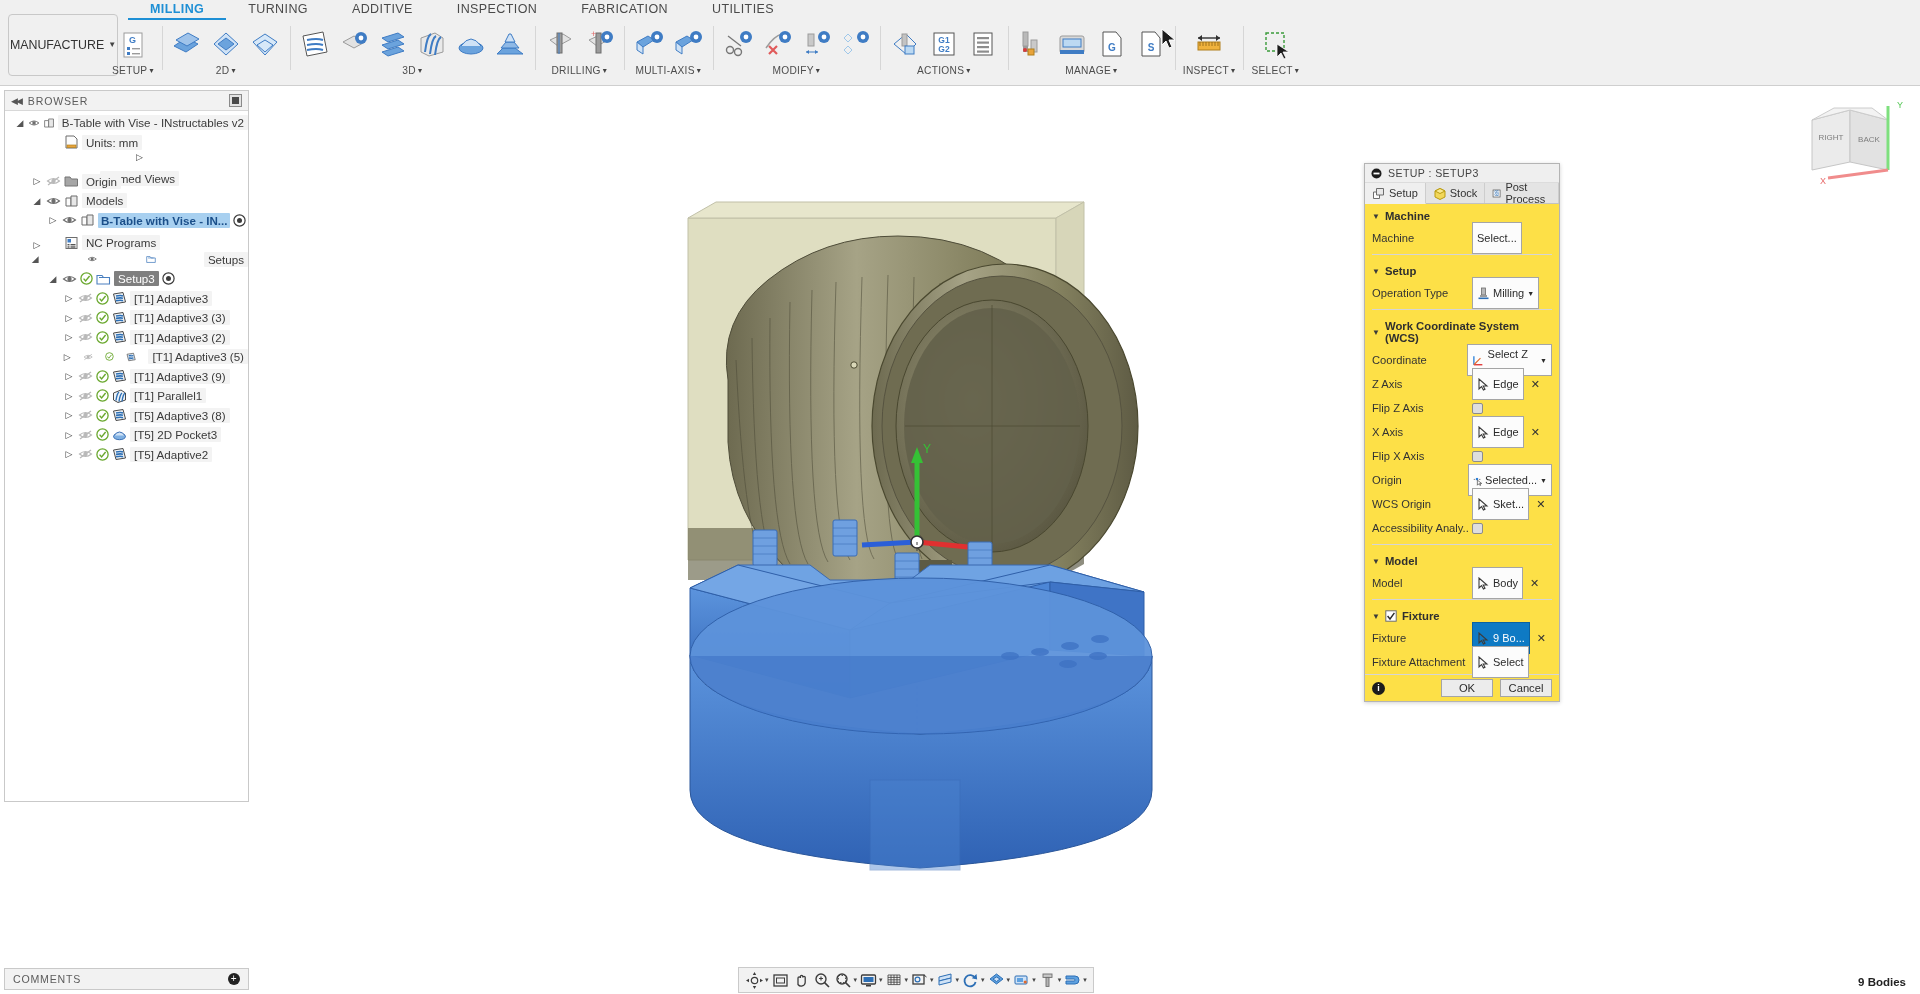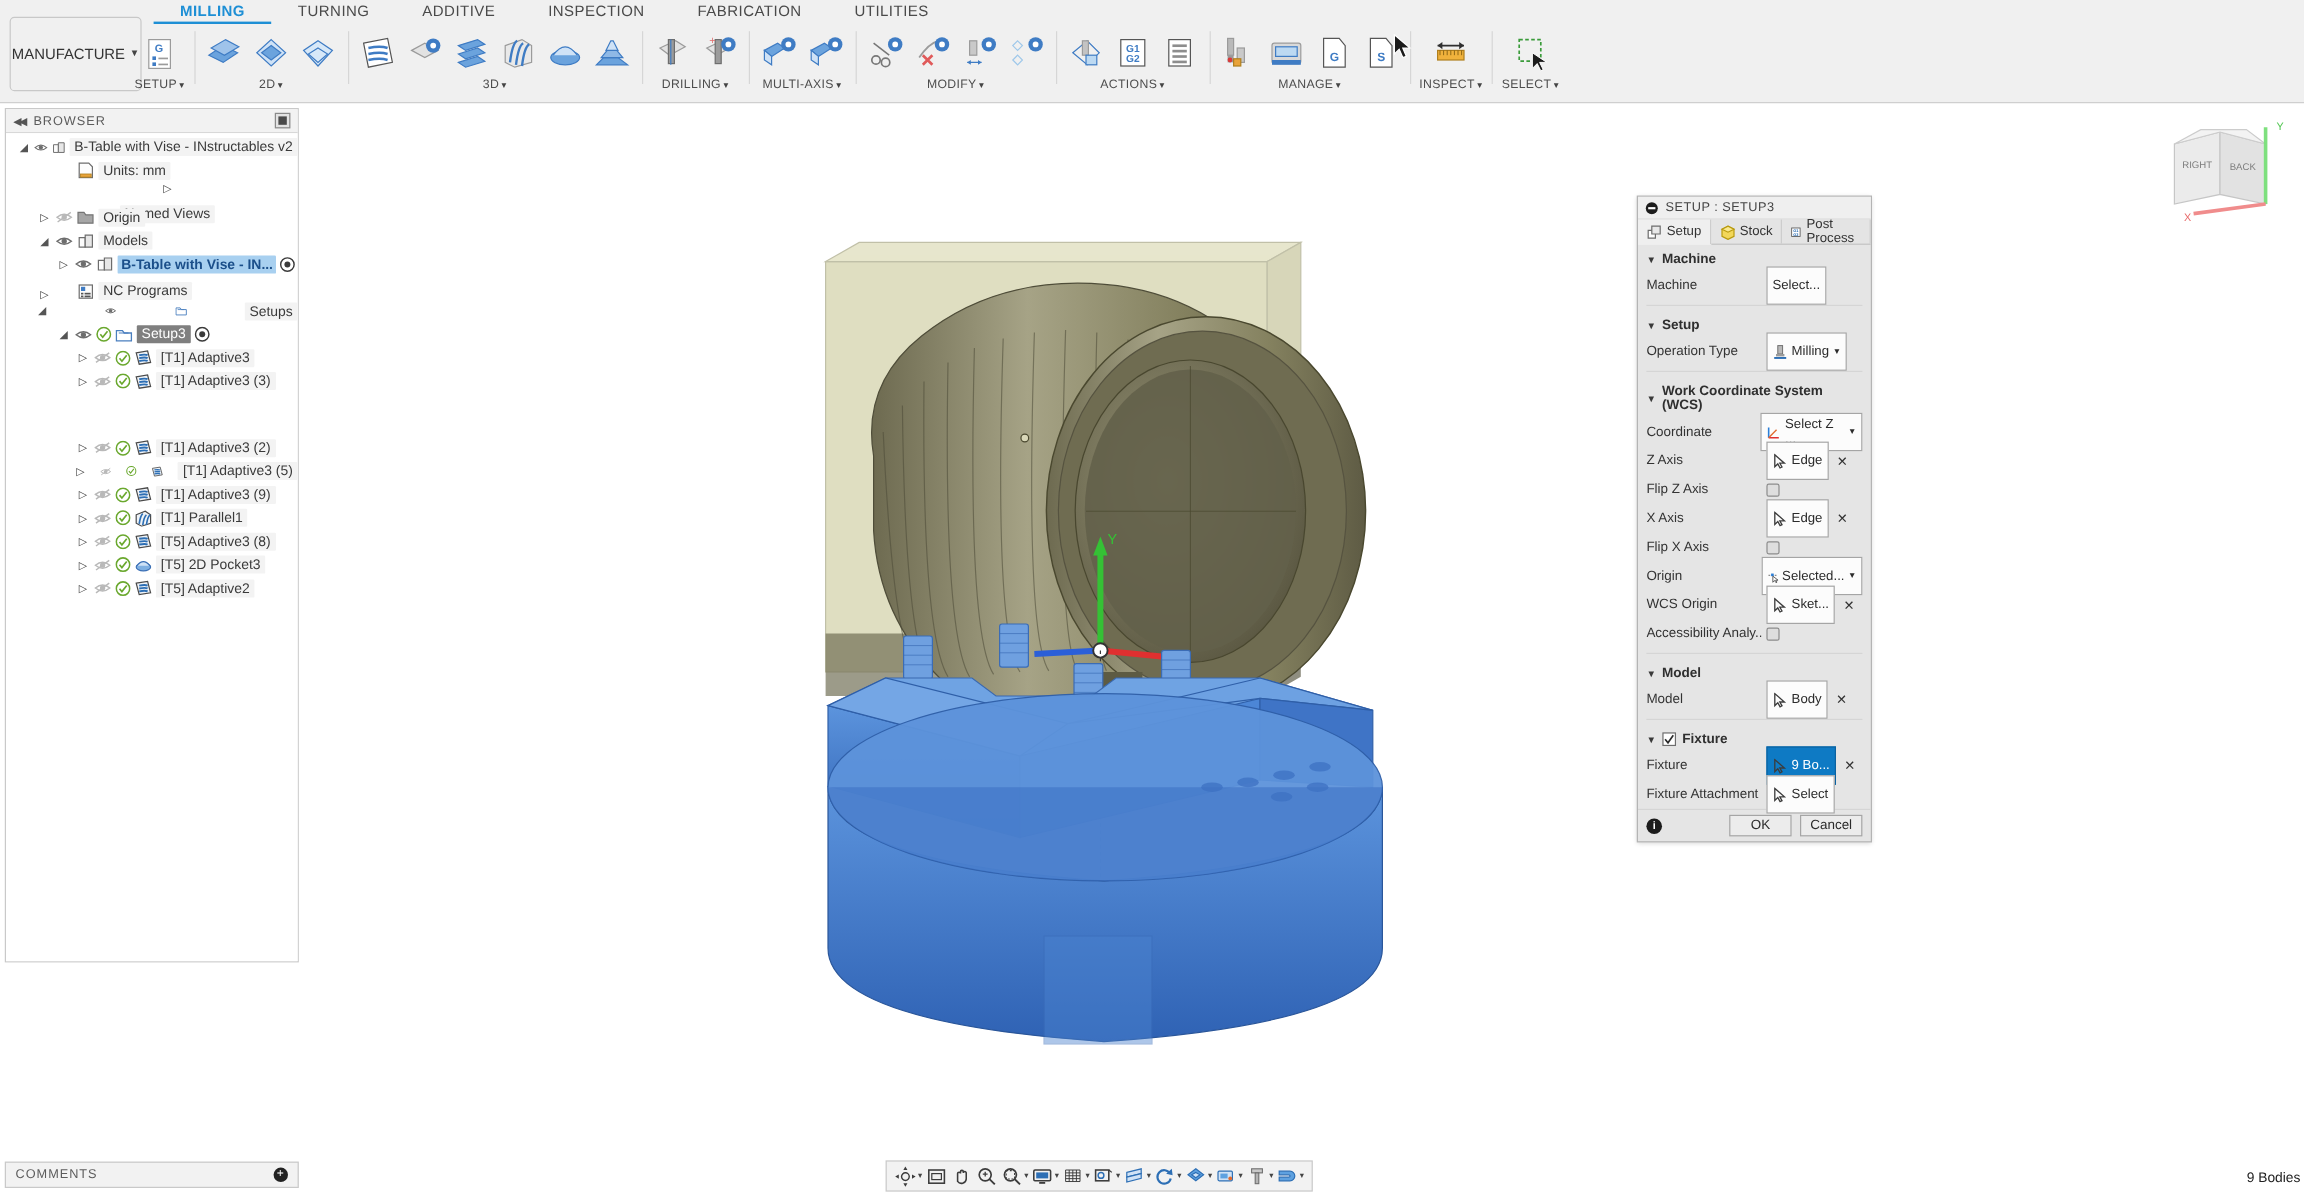--- a/index.html
+++ b/index.html
@@ -74,21 +74,21 @@
 
   
   #canvas { position:absolute; left:250px; top:90px; right:0; bottom:0; background:#fff; }
 
   
   #viewcube { position:absolute; right:8px; top:2px; width:120px; height:95px; }
 
   
   #setup-panel {
     position:absolute; left:1364px; top:163px; width:196px;
-    background:#e5e5e5; border:1px solid #b4b4b4; box-shadow:0 1px 4px rgba(0,0,0,.18);
+    background:#fde047; border:1px solid #b4b4b4; box-shadow:0 1px 4px rgba(0,0,0,.18);
     font-size:11.4px;
   }
   #sp-title { height:19px; display:flex; align-items:center; gap:6px; padding:0 6px;
               background:#efefef; border-bottom:1px solid #dcdcdc; }
   #sp-title .tt { font-size:10.6px; color:#444; letter-spacing:.4px; }
   #sp-tabs { display:flex; height:21px; background:#e4e4e4; border-bottom:1px solid #c2c2c2; }
   .sptab { display:flex;align-items:center; gap:4px; padding:0 7px; font-size:11px; color:#333;
            border-right:1px solid #cdcdcd; cursor:pointer; }
   .sptab.active { background:#efefef; border-bottom:1px solid #efefef; margin-bottom:-1px;}
   .sec-head { display:flex; align-items:center; gap:5px; padding:6px 7px 4px 7px;
@@ -120,21 +120,21 @@
   }
   #comments .plus { margin-left:auto; width:12px;height:12px;border-radius:50%;
                     background:#222;color:#fff;font-size:10px;line-height:11px;text-align:center;cursor:pointer;}
   #navbar {
     position:absolute; left:738px; bottom:1px; height:26px;
     background:#f2f2f2; border:1px solid #cacaca; display:flex; align-items:center;
     padding:0 6px; gap:2px;
   }
   .nbi { display:flex; align-items:center; gap:1px; cursor:pointer; }
   .nbi .dd { font-size:7px; color:#444; }
-  #bodycount { position:absolute; right:3px; bottom:6px; font-size:11.5px; font-weight:normal; color:#222;}
+  #bodycount { position:absolute; right:14px; bottom:6px; font-size:11.5px; font-weight:bold; color:#222;}
 </style>
 </head>
 <body>
 
 <div id="app">
 
   <div id="ribbon">
 
     <div id="mfgbtn">
       <span>MANUFACTURE</span>
@@ -535,21 +535,21 @@
           <svg width="13" height="13" viewBox="0 0 13 13">
             <circle cx="6.5" cy="6.5" r="5.6" fill="none" stroke="#6aa82e" stroke-width="1.3"></circle>
             <path d="M3.6 6.6 L5.6 9 L9.6 4" fill="none" stroke="#6aa82e" stroke-width="1.4"></path>
           </svg>
           <svg width="15" height="14" viewBox="0 0 15 14">
             <polygon points="1.5,3 11,1.5 13.5,11 4,12.5" fill="#eff3f7" stroke="#4a4a4a" stroke-width="1"></polygon>
             <path d="M4 5 q5 -1 7 0 M4 7.4 q5 -1 7 0 M4 9.8 q5 -1 7 0" stroke="#2d6fb5" stroke-width="1.6" fill="none"></path>
           </svg>
           <span class="lbl">[T1] Adaptive3 (3)</span>
         </div>
-        <div class="row" style="padding-left: 58px; margin-top: 36px;">
+        <div class="row" style="padding-left: 58px;">
           <span class="arw closed"></span>
           <svg width="15" height="12" viewBox="0 0 15 12">
             <path d="M1.5 6 q6 -5 12 0 q-6 5 -12 0 z" fill="none" stroke="#b9b9b9" stroke-width="1.2"></path>
             <circle cx="7.5" cy="6" r="2.2" fill="#b9b9b9"></circle>
             <line x1="2" y1="10" x2="13" y2="2" stroke="#b9b9b9" stroke-width="1.2"></line>
           </svg>
           <svg width="13" height="13" viewBox="0 0 13 13">
             <circle cx="6.5" cy="6.5" r="5.6" fill="none" stroke="#6aa82e" stroke-width="1.3"></circle>
             <path d="M3.6 6.6 L5.6 9 L9.6 4" fill="none" stroke="#6aa82e" stroke-width="1.4"></path>
           </svg>

